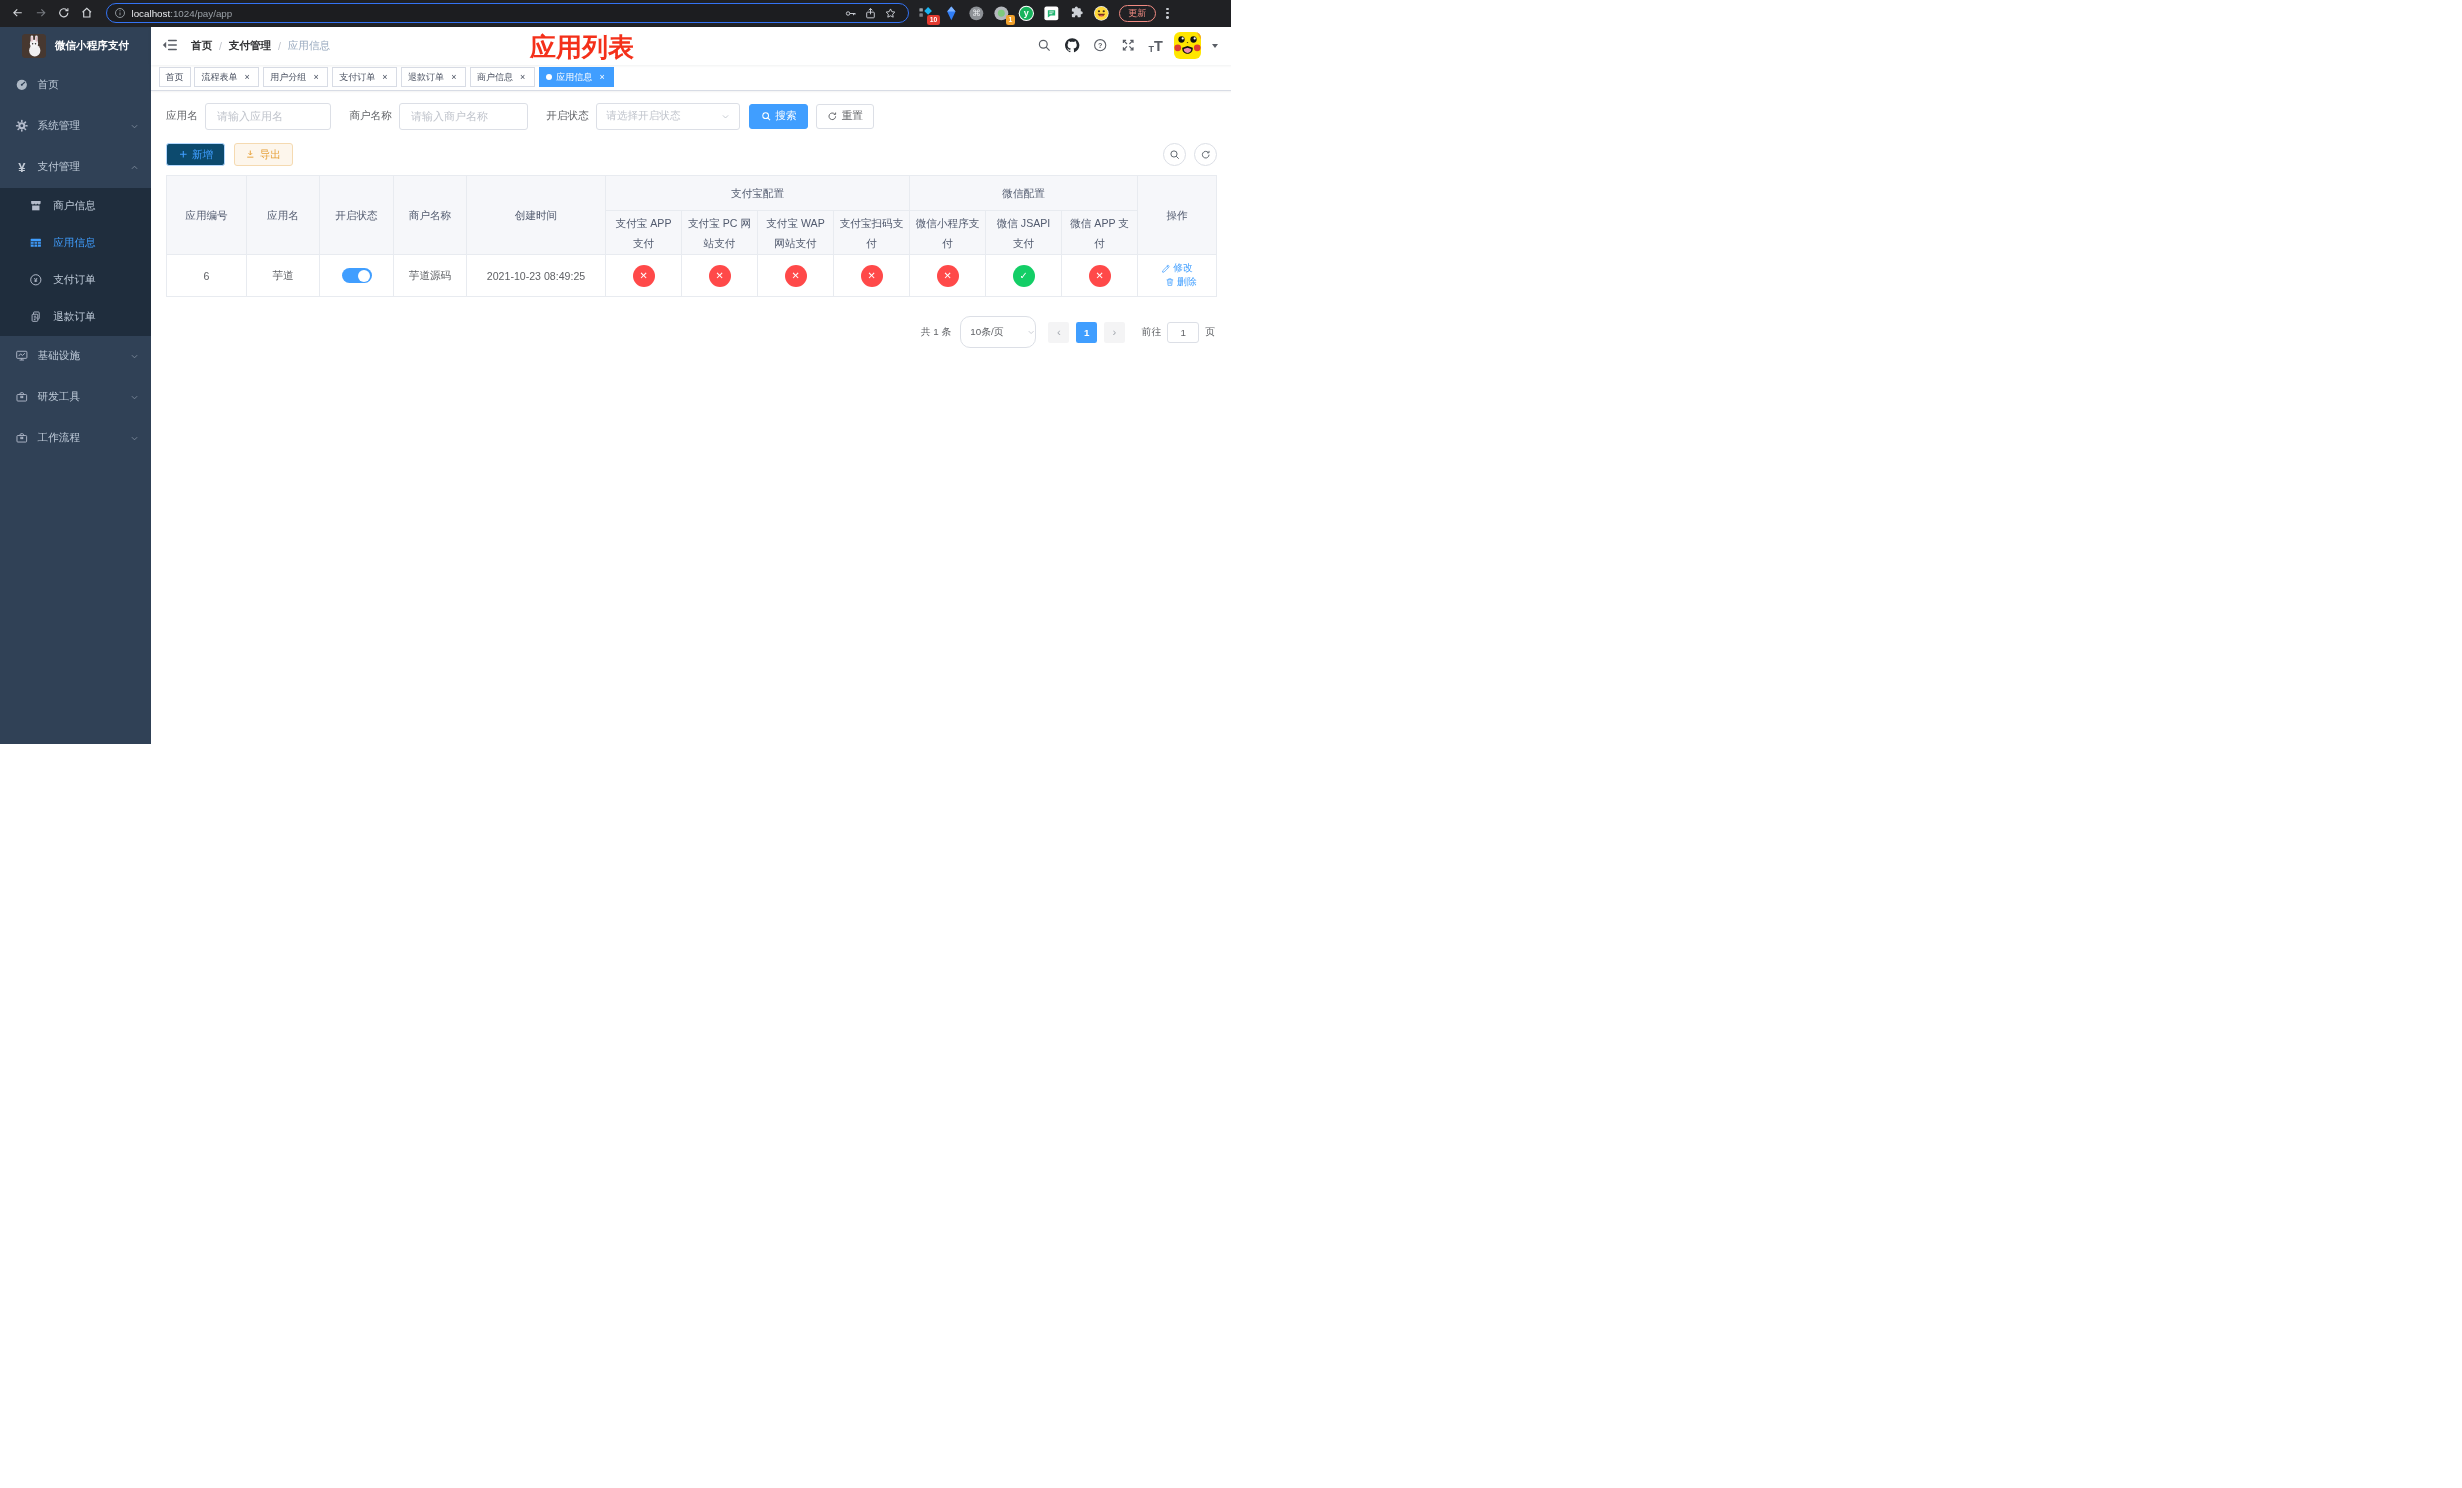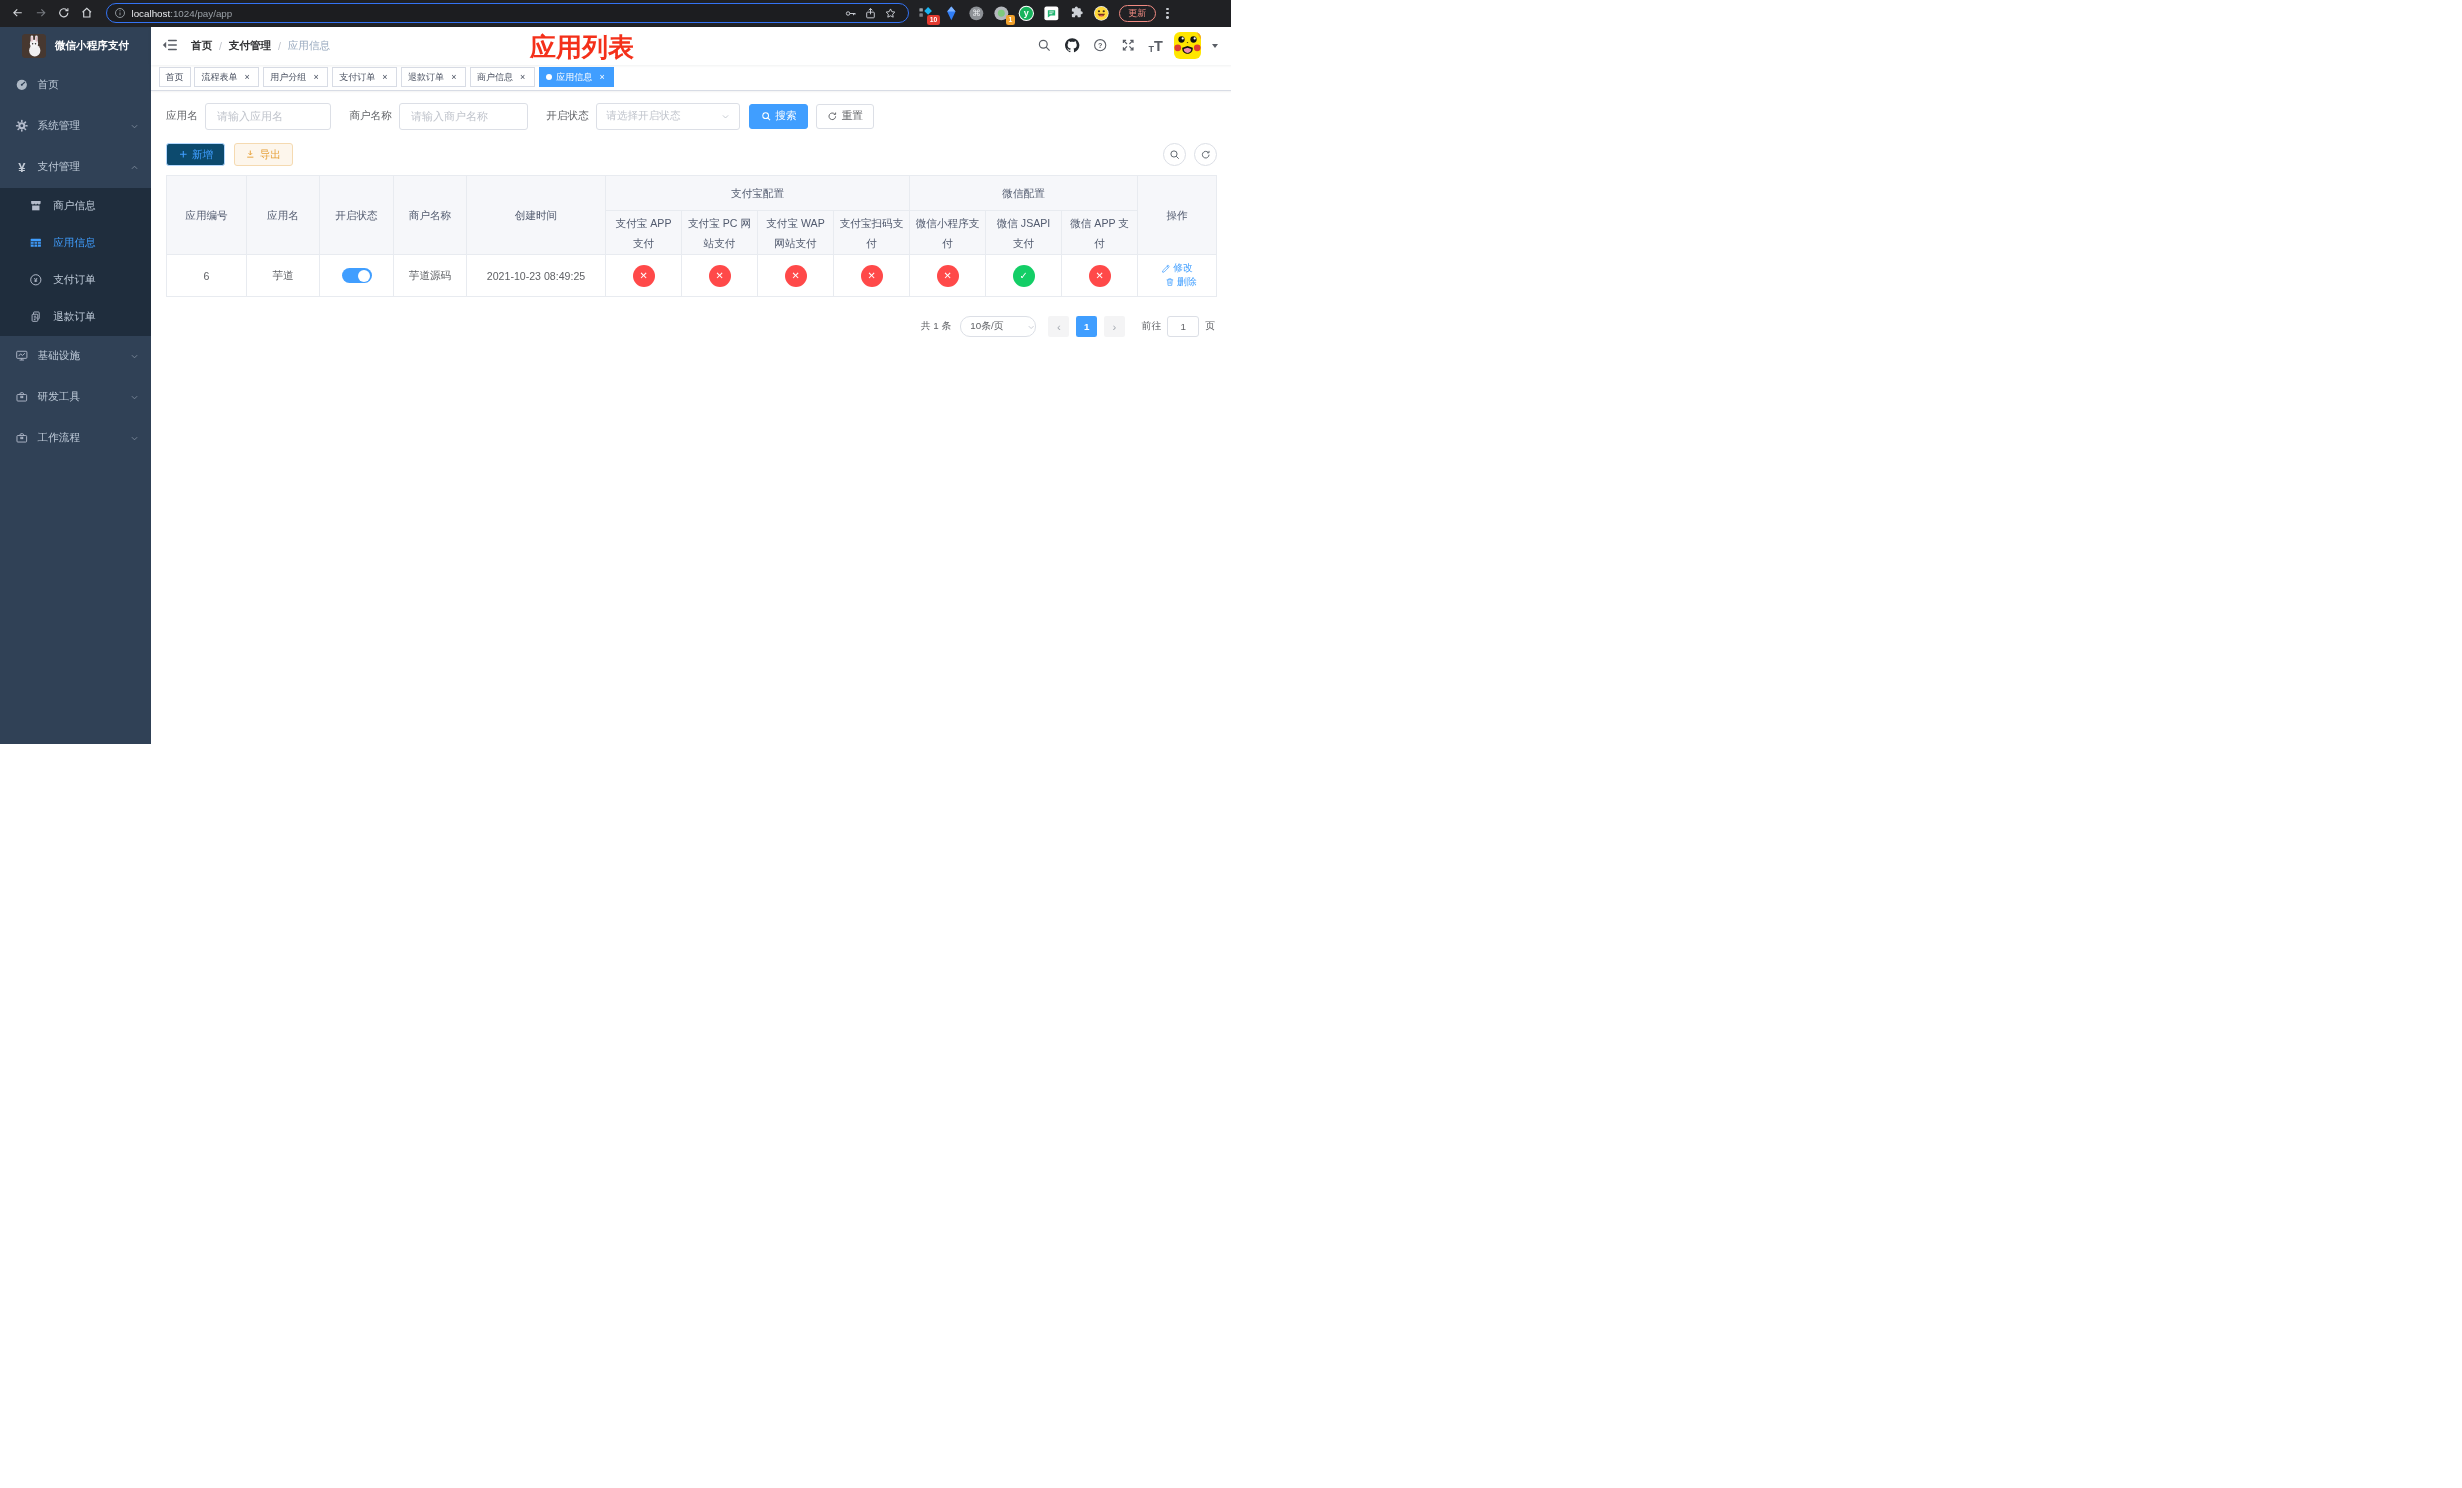--- a/index.html
+++ b/index.html
@@ -101,21 +101,21 @@
   .status-circle.success { background:#13ce66; }
   .switch { width:30px; height:15px; border-radius:7.6px; background:#409eff; position:relative; display:inline-block; cursor:pointer; vertical-align:middle; }
   .switch .knob { position:absolute; top:1.5px; right:1.5px; width:12px; height:12px; border-radius:50%; background:#fff; }
   .op-link { color:#409eff; font-size:9.8px; display:inline-flex; align-items:center; gap:2.3px; cursor:pointer; white-space:nowrap; }
   .op-link svg { width:9.8px; height:9.8px; }
   .op-link + .op-link { margin-left:7.6px; }
 
   
   .pagination { width:1049px; margin-top:19px; display:flex; align-items:center; justify-content:flex-end; font-size:9.8px; color:#606266; }
   .pg-total { margin-right:9px; }
-  .pg-size { width:76px; height:21px; border:0.8px solid #dcdfe6; border-radius:10px; display:flex; align-items:center; padding:0 0 0 9px; cursor:pointer; margin-right:12px; }
+  .pg-size { width:76px; height:32px; border:0.8px solid #dcdfe6; border-radius:10px; display:flex; align-items:center; padding:0 0 0 9px; cursor:pointer; margin-right:12px; }
   .pg-size span { flex:1; }
   .pg-btn { width:21px; height:21px; border-radius:2.3px; background:#f4f4f5; color:#a5aab1; display:flex; align-items:center; justify-content:center; font-size:11.4px; cursor:pointer; }
   .pg-page { width:21px; height:21px; border-radius:2.3px; background:#409eff; color:#fff; display:flex; align-items:center; justify-content:center; margin:0 6.8px; font-weight:bold; cursor:pointer; }
   .pg-goto { margin-left:16.7px; display:flex; align-items:center; gap:6px; }
   .pg-input { width:32px; height:21px; border:0.8px solid #dcdfe6; border-radius:3px; text-align:center; font-size:9.8px; color:#606266; outline:none; font-family:inherit; }
 </style>
 </head>
 <body>
 
 <div class="browser-bar">

